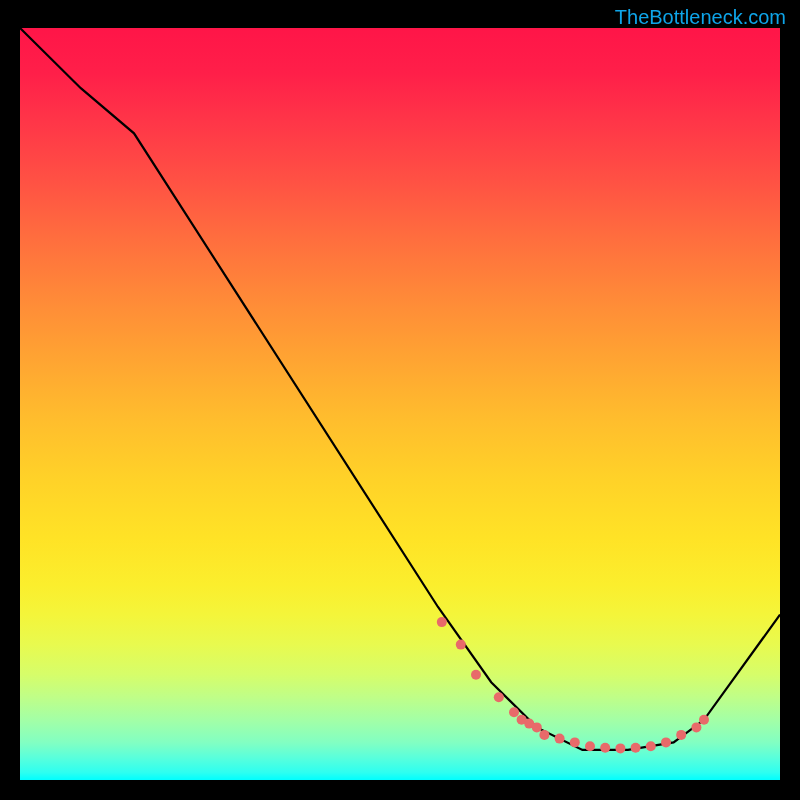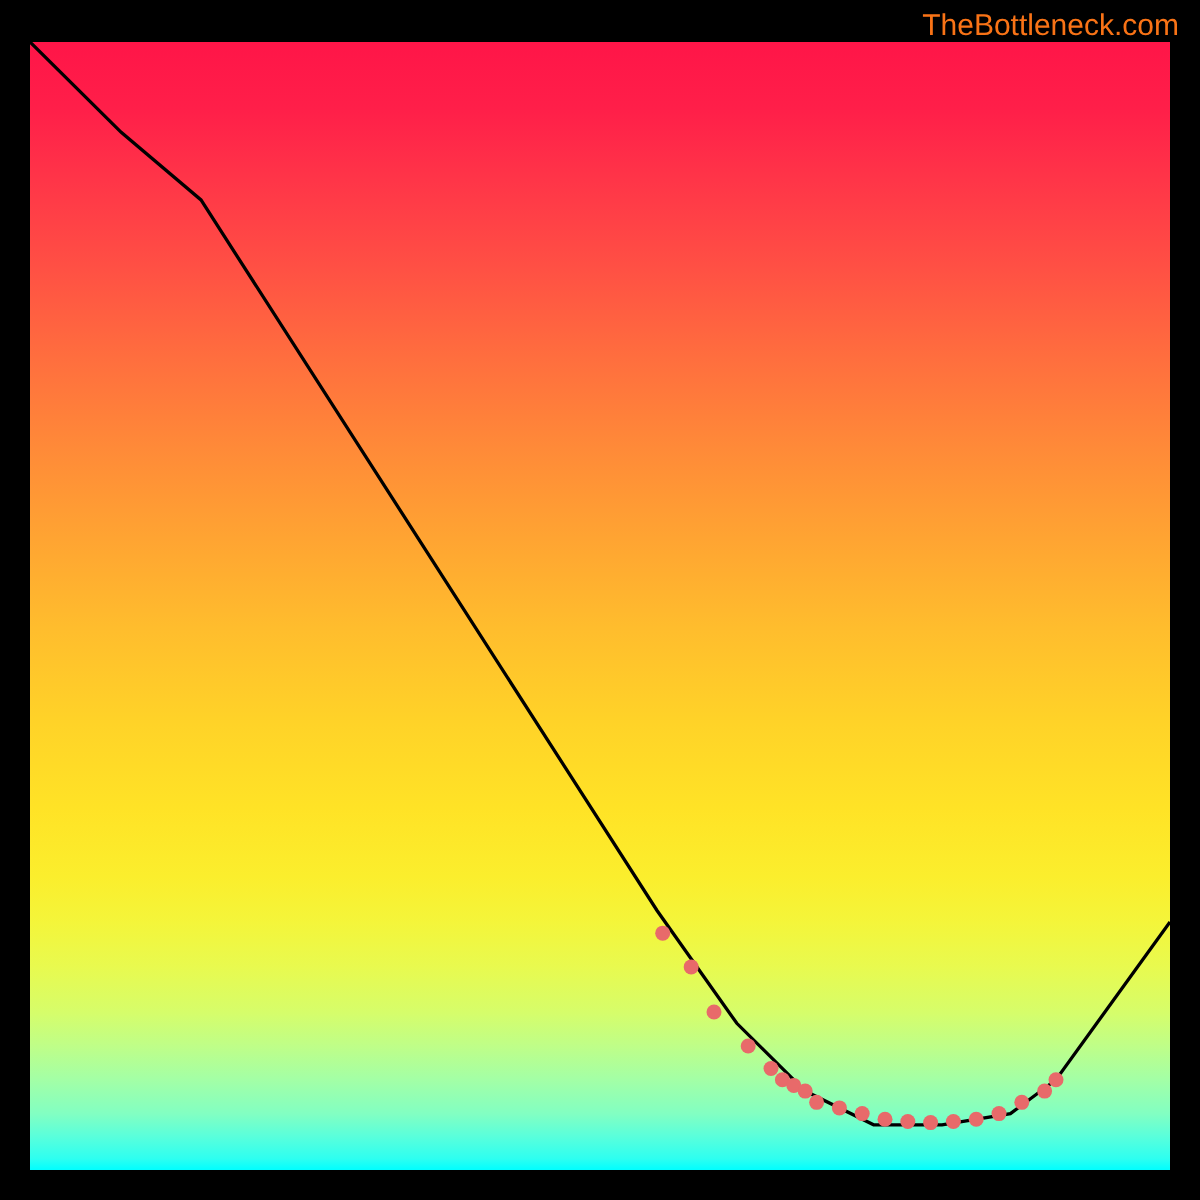--- a/index.html
+++ b/index.html
@@ -7,21 +7,21 @@
     width: 800px;
     height: 800px;
     background: #000;
     position: relative;
     font-family: Arial, sans-serif;
   }
   .watermark {
     position: absolute;
     top: 6px;
     right: 14px;
-    color: #f97316;
+    color: #0ea5e9;
     font-size: 20px;
     font-weight: 500;
     z-index: 10;
   }
   .plot-area {
     position: absolute;
     left: 20px;
     top: 28px;
     width: 760px;
     height: 752px;

